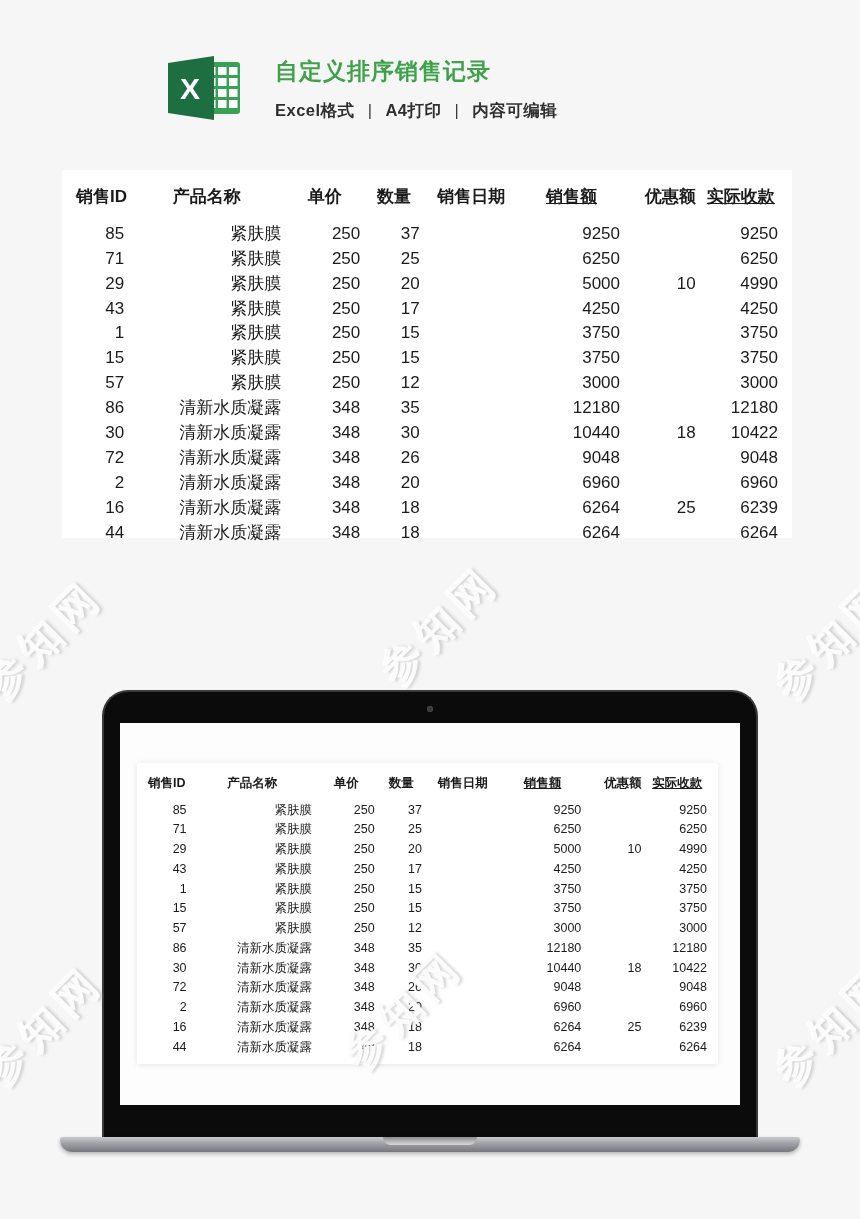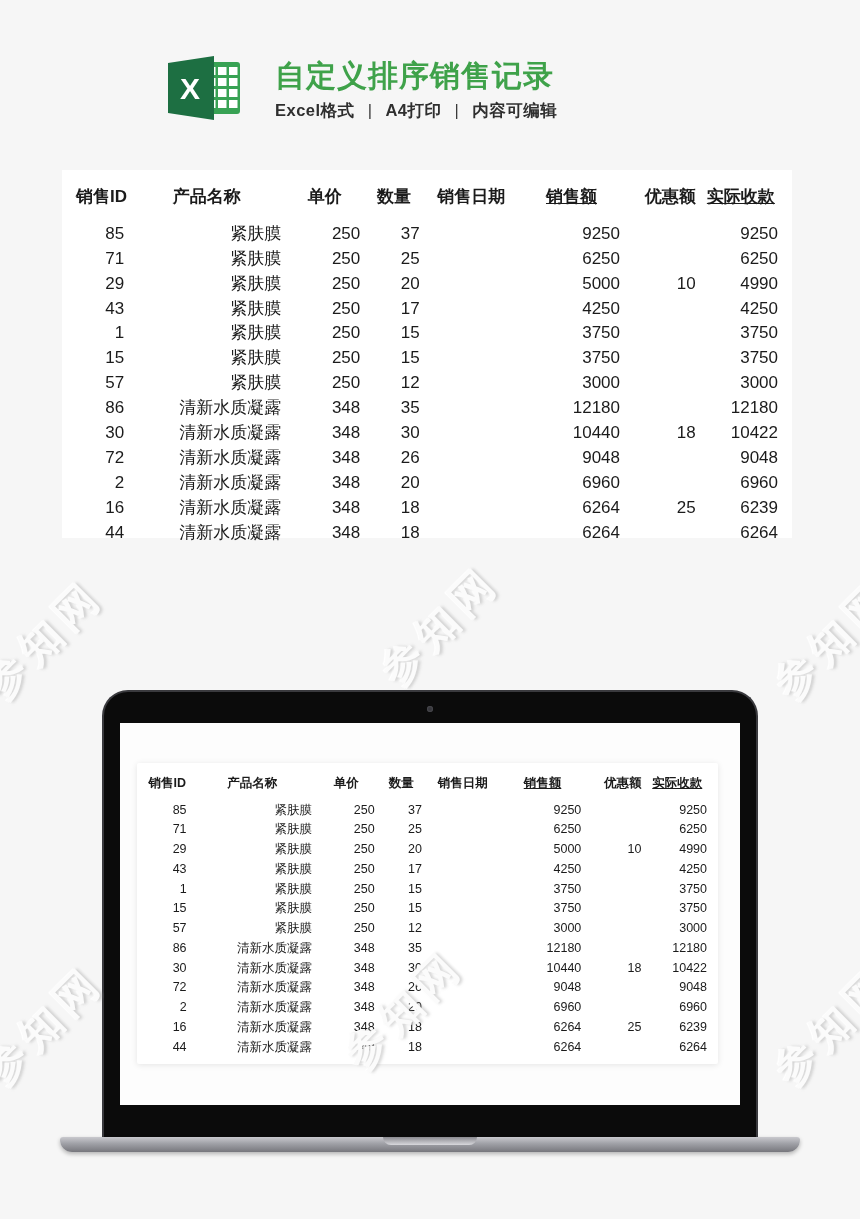--- a/index.html
+++ b/index.html
@@ -6,21 +6,21 @@
   body{
     width:860px;height:1219px;position:relative;overflow:hidden;
     background:#f6f6f6;
     font-family:"Liberation Sans","DejaVu Sans",sans-serif;
     color:#1b1b1b;
   }
   
   .hdr-icon{position:absolute;left:168px;top:56px;width:76px;height:64px;}
   .hdr-title{
     position:absolute;left:275px;top:56px;
-    font-size:30px;font-weight:700;letter-spacing:1px;color:#3fa24a;
+    font-size:23px;font-weight:700;letter-spacing:1px;color:#3fa24a;
   }
   .hdr-sub{
     position:absolute;left:275px;top:100px;
     font-size:16.5px;font-weight:700;color:#2f2f2f;letter-spacing:.5px;
   }
   .hdr-sub .sep{margin:0 13px;font-weight:400;color:#3a3a3a;}
   
   .wm{
     position:absolute;z-index:2;white-space:nowrap;
     font-size:42px;font-weight:700;letter-spacing:7px;
@@ -37,21 +37,21 @@
   
   .card{
     position:absolute;left:62px;top:170px;width:730px;height:368px;
     background:#ffffff;z-index:1;padding:0 10px;box-sizing:border-box;
   }
   table.sales{width:100%;border-collapse:collapse;table-layout:fixed;}
   table.sales th{
     font-weight:700;text-align:center;font-size:17px;
     padding:15px 4px 13px;white-space:nowrap;overflow:hidden;
   }
-  table.sales th:nth-child(1){text-align:center;width:7.5%;}
+  table.sales th:nth-child(1){text-align:left;width:7.5%;}
   table.sales th:nth-child(2){width:23%;text-align:center;}
   table.sales th:nth-child(3){width:11%;}
   table.sales th:nth-child(4){width:8%;}
   table.sales th:nth-child(5){width:13.5%;}
   table.sales th:nth-child(6){width:15%;text-decoration:underline;}
   table.sales th:nth-child(7){width:10.5%;text-align:right;}
   table.sales th:nth-child(8){width:11.5%;text-decoration:underline;}
   table.sales td{
     font-size:17px;line-height:1.02;text-align:right;
     padding:3.8px 4px;white-space:nowrap;overflow:hidden;

